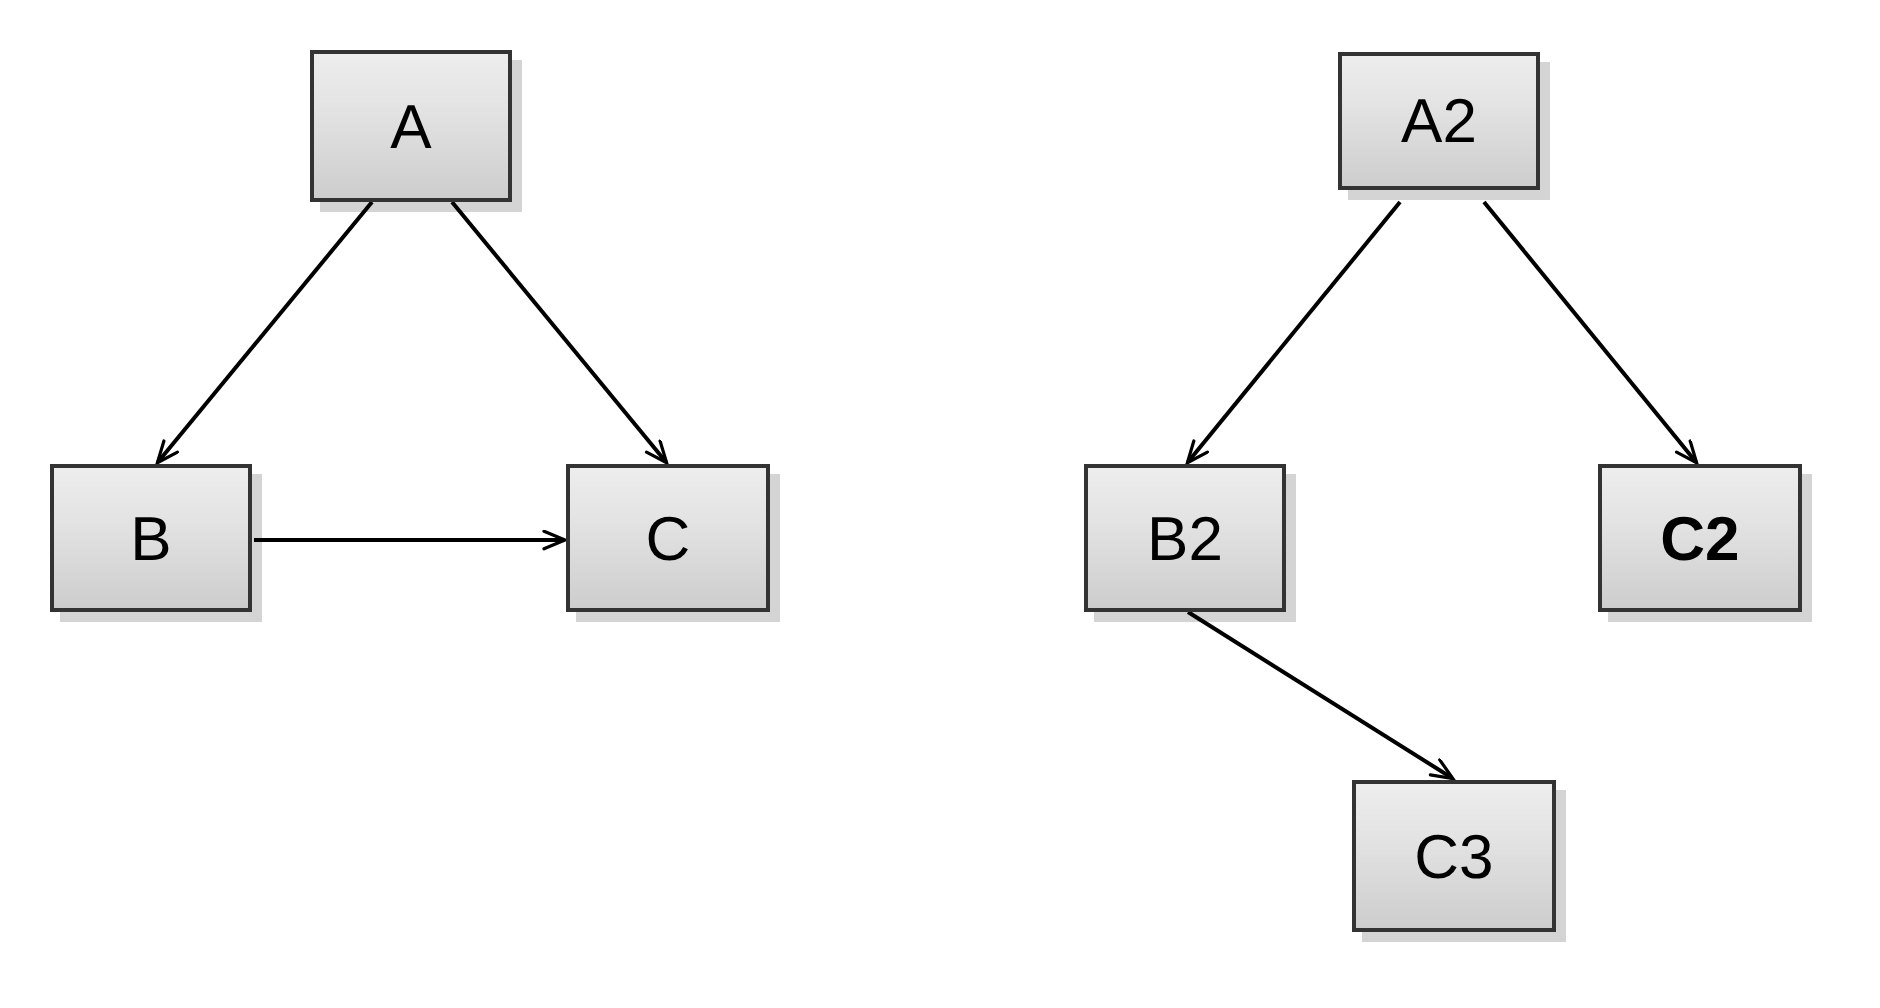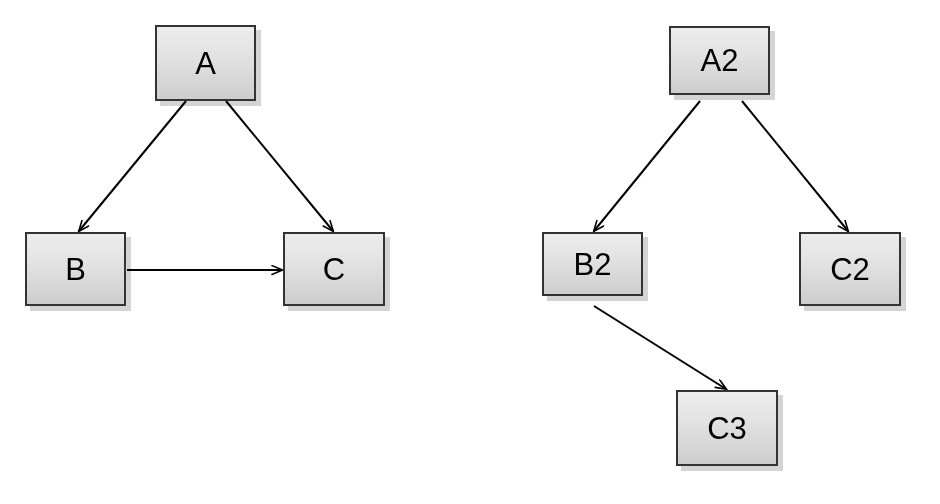--- a/index.html
+++ b/index.html
@@ -71,24 +71,24 @@
       </div>
       <div class="node" style="left: 25px; top: 232px; width: 101px; height: 74px;">
         <span class="node-label">B</span>
       </div>
       <div class="node" style="left: 283px; top: 232px; width: 102px; height: 74px;">
         <span class="node-label">C</span>
       </div>
       <div class="node" style="left: 669px; top: 26px; width: 101px; height: 69px;">
         <span class="node-label">A2</span>
       </div>
-      <div class="node" style="left: 542px; top: 232px; width: 101px; height: 64px;">
+      <div class="node" style="left: 542px; top: 232px; width: 101px; height: 74px;">
         <span class="node-label">B2</span>
       </div>
-      <div class="node" style="left: 799px; top: 232px; width: 102px; height: 74px;">
+      <div class="node" style="left: 799px; top: 232px; width: 102px; height: 74px; font-weight: bold;">
         <span class="node-label">C2</span>
       </div>
       <div class="node" style="left: 676px; top: 390px; width: 102px; height: 76px; justify-content: center;">
         <span class="node-label">C3</span>
       </div>
     </div>
 
 </div>
 
 </body></html>

